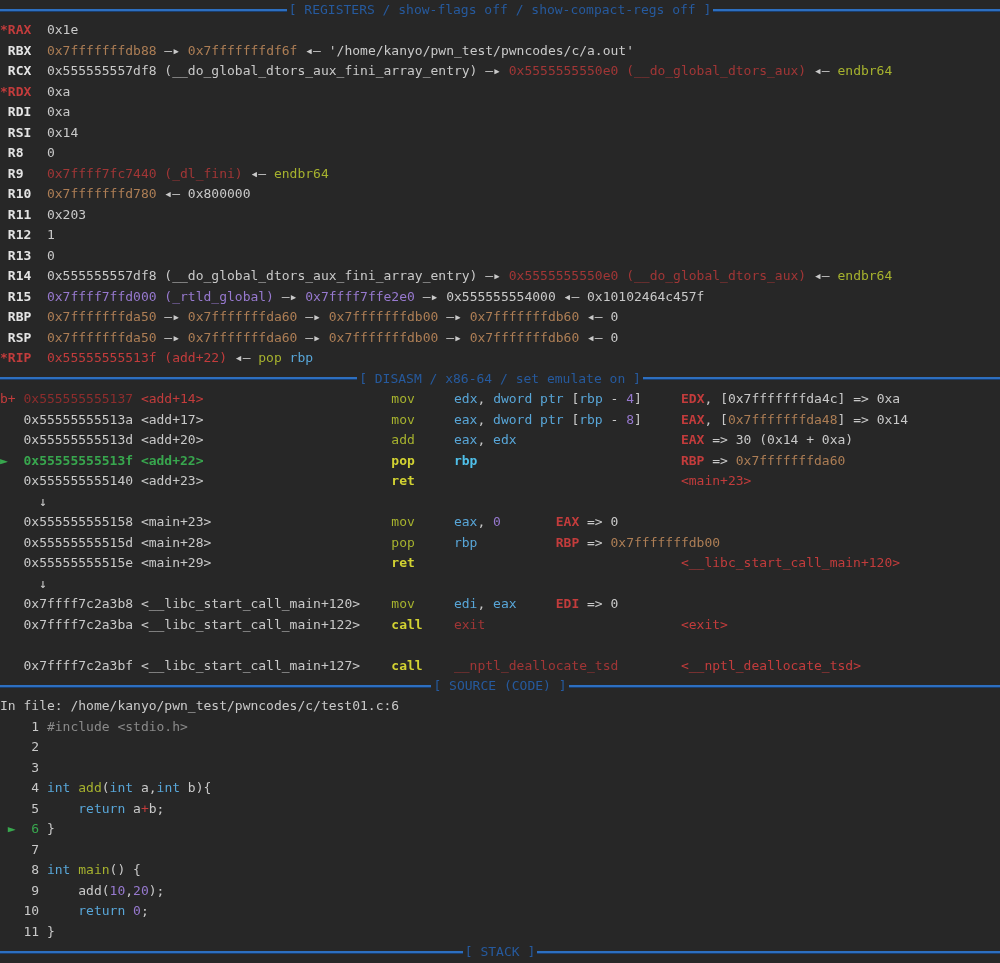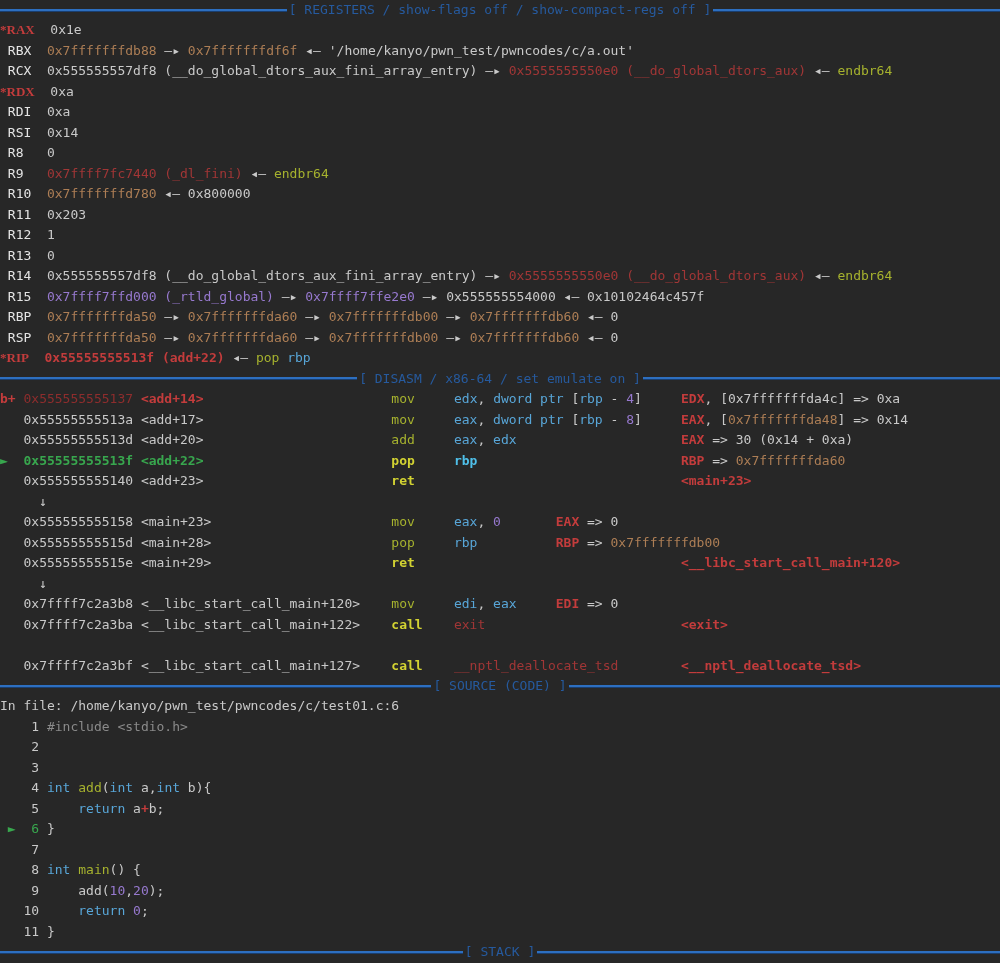--- a/index.html
+++ b/index.html
@@ -15,23 +15,23 @@
   }
   .line { height: 20.49px; white-space: pre; }
   .hdr-line { display: flex; align-items: center; height: 20.49px; }
   .rule {
     flex: 1 1 0; height: 3px;
     background: linear-gradient(180deg, var(--rule) 0, var(--rule) 2px, var(--ruleDark) 2px, var(--ruleDark) 3px);
   }
   .hdr-title { color: var(--hdr); white-space: pre; padding: 0 2px; }
 
   .s-w    { color: var(--w); }
-  .s-wb   { color: var(--wb); font-weight: normal; }
-  .s-rb   { color: var(--red); font-weight: bold; font-family: Liberation Serif, serif; }
-  .s-red  { color: var(--red); font-weight: bold; }
+  .s-wb   { color: var(--wb); font-weight: bold; }
+  .s-rb   { color: var(--red); font-weight: bold; }
+  .s-red  { color: var(--red); }
   .s-redb { color: var(--red); font-weight: bold; }
   .s-dred { color: var(--dred); text-align: right; }
   .s-dkred{ color: var(--dkred); }
   .s-tan  { color: var(--tan); margin-top: 11px; }
   .s-olv  { color: var(--olv); text-align: right; }
   .s-ylw  { color: var(--ylw); font-weight: bold; }
   .s-blu  { color: var(--blu); }
   .s-blub { color: var(--blub); font-weight: bold; }
   .s-pur  { color: var(--pur); }
   .s-grn  { color: var(--grn); }

